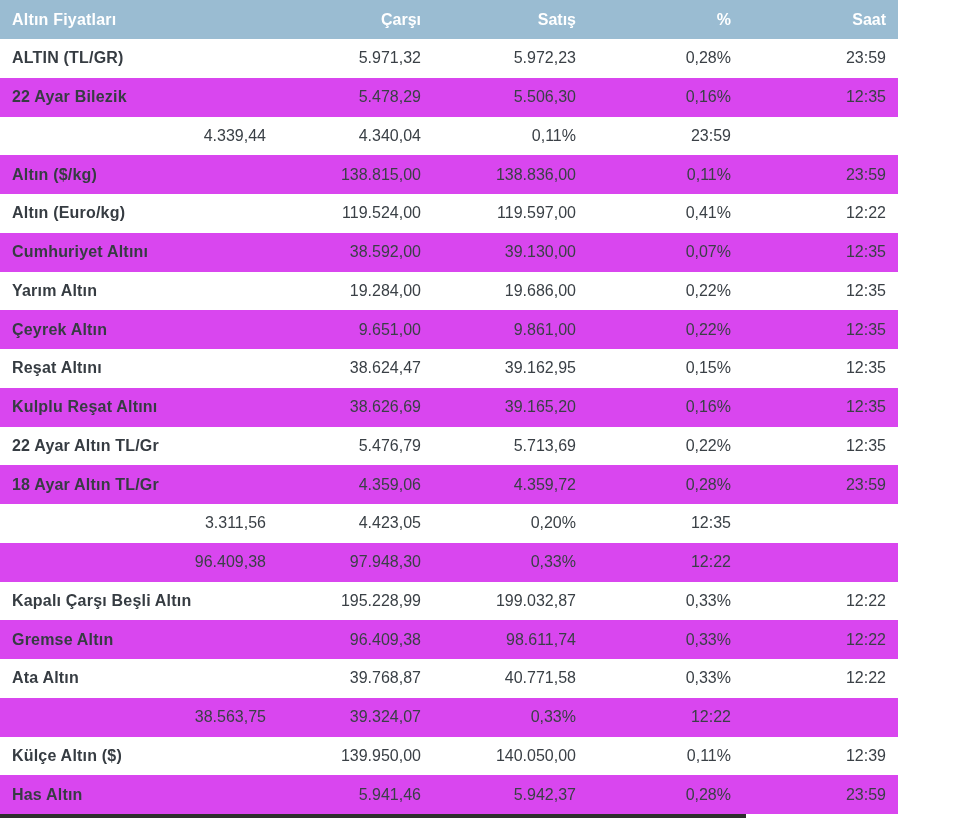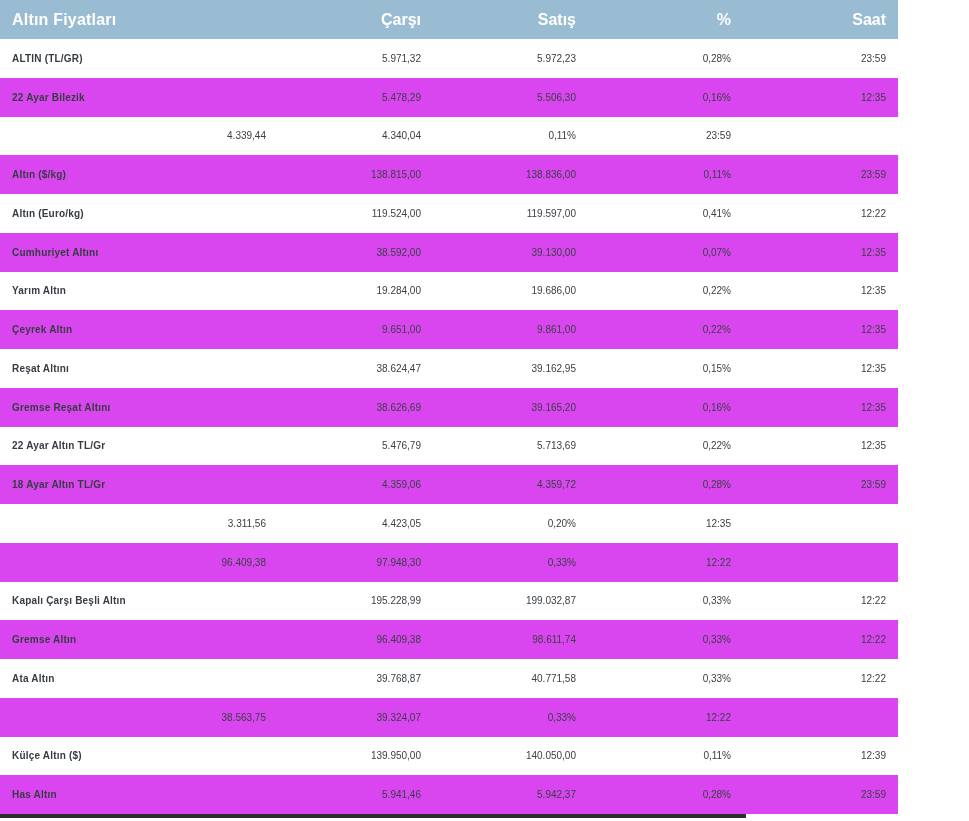--- a/index.html
+++ b/index.html
@@ -27,21 +27,21 @@
     background: #9abcd2;
     color: #ffffff;
     font-weight: bold;
     font-size: 16px;
   }
   .thead .cell { cursor: pointer; }
   .row {
     height: 38.75px;
     background: #ffffff;
     color: #3a4046;
-    font-size: 10px;
+    font-size: 16px;
   }
   .row.alt { background: #d946ef; }
   .cell { white-space: nowrap; overflow: hidden; }
   .cell.num { text-align: right; }
   .cell.name-cell {
     font-weight: bold;
     color: #363c42;
     letter-spacing: 0.2px;
   }
   .thead .cell.num, .thead .cell.name-cell {
@@ -136,21 +136,21 @@
 
     <div class="grid-row row">
       <div class="cell name-cell">Reşat Altını</div>
       <div class="cell num">38.624,47</div>
       <div class="cell num">39.162,95</div>
       <div class="cell num">0,15%</div>
       <div class="cell num">12:35</div>
     </div>
 
     <div class="grid-row row alt">
-      <div class="cell name-cell">Gremse Reşat Altını</div>
+      <div class="cell name-cell">Kulplu Reşat Altını</div>
       <div class="cell num">38.626,69</div>
       <div class="cell num">39.165,20</div>
       <div class="cell num">0,16%</div>
       <div class="cell num">12:35</div>
     </div>
 
     <div class="grid-row row">
       <div class="cell name-cell">22 Ayar Altın TL/Gr</div>
       <div class="cell num">5.476,79</div>
       <div class="cell num">5.713,69</div>

